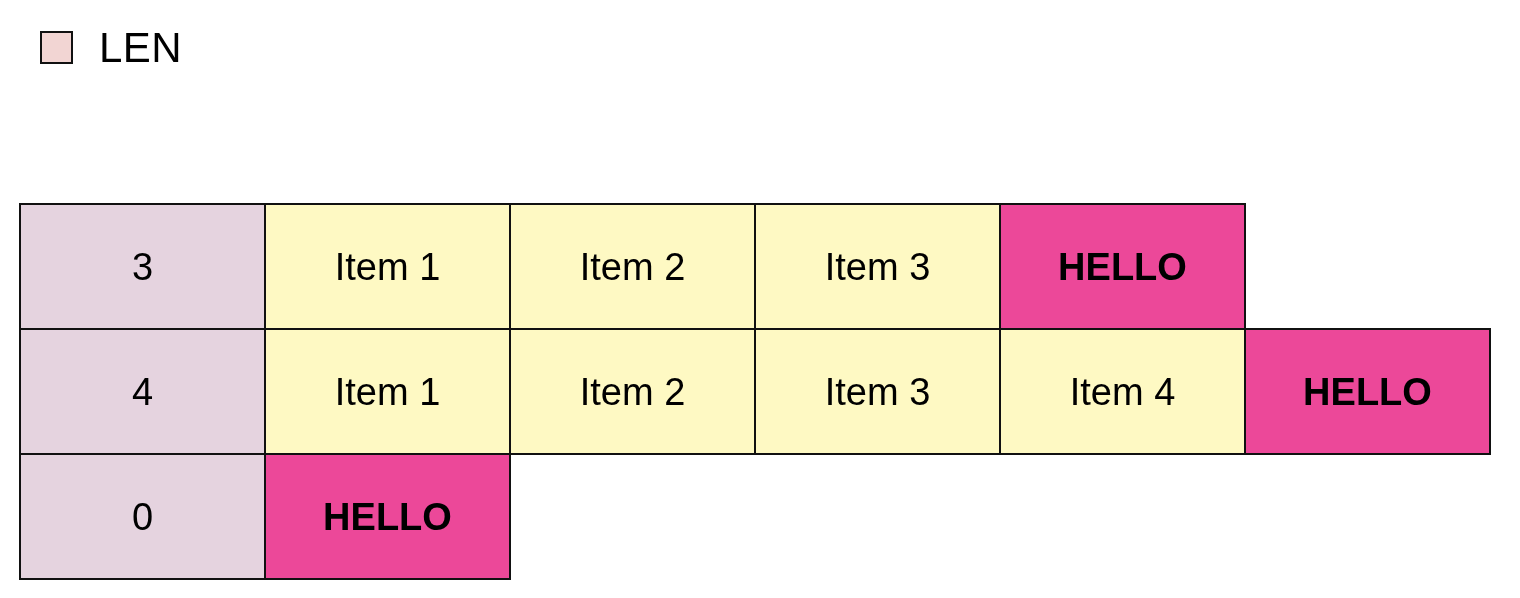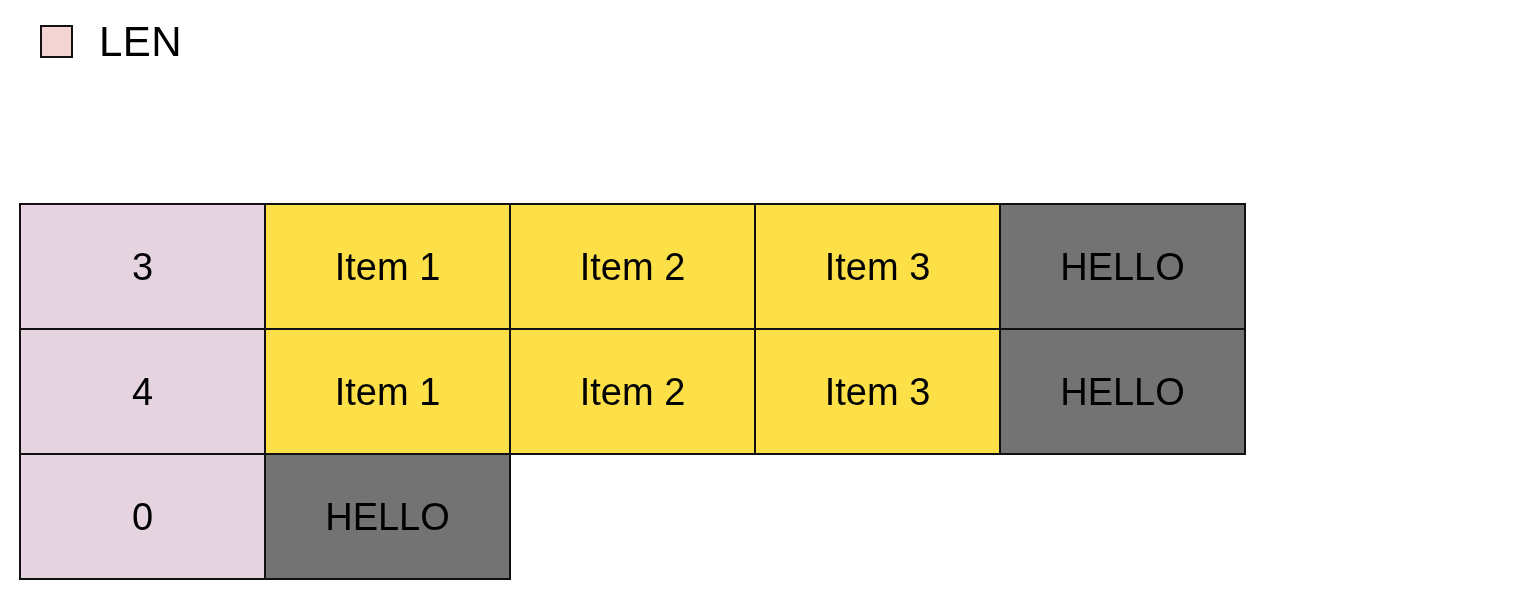--- a/index.html
+++ b/index.html
@@ -13,21 +13,21 @@
     position: relative;
     overflow: hidden;
     font-family: "Liberation Sans", sans-serif;
     color: #000000;
   }
 
   
   #legend {
     position: absolute;
     left: 40px;
-    top: 24px;
+    top: 30px;
   }
   .legend-row {
     display: flex;
     align-items: center;
     height: 35px;
     margin-bottom: 13px;
   }
   .legend-swatch {
     width: 33px;
     height: 33px;
@@ -65,22 +65,22 @@
     display: flex;
     align-items: center;
     justify-content: center;
     font-size: 38px;
     line-height: 38px;
     white-space: nowrap;
   }
   .cell:first-child { margin-left: 0; }
 
   .cell.len { background: #e5d3df; }
-  .cell.lst { background: #fde047; }
-  .cell.fld { background: #737373; }
+  .cell.lst { background: #fef9c3; }
+  .cell.fld { background: #ec4899; font-weight: bold; }
 </style>
 </head>
 <body>
 
 <div id="legend">
     <div class="legend-row">
       <span class="legend-swatch" style="background: rgb(242, 213, 211);"></span>
       <span class="legend-label">LEN</span>
     </div>
   </div>
@@ -91,19 +91,20 @@
       <div class="cell lst">Item 1</div>
       <div class="cell lst">Item 2</div>
       <div class="cell lst">Item 3</div>
       <div class="cell fld">HELLO</div>
     </div>
     <div class="trow">
       <div class="cell len">4</div>
       <div class="cell lst">Item 1</div>
       <div class="cell lst">Item 2</div>
       <div class="cell lst">Item 3</div>
+      <div class="cell lst">Item 4</div>
       <div class="cell fld">HELLO</div>
     </div>
     <div class="trow">
       <div class="cell len">0</div>
       <div class="cell fld">HELLO</div>
     </div>
   </div>
 
 </body></html>

